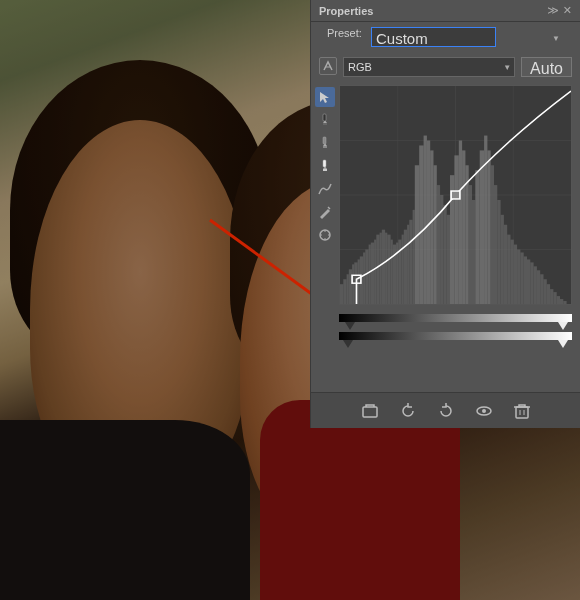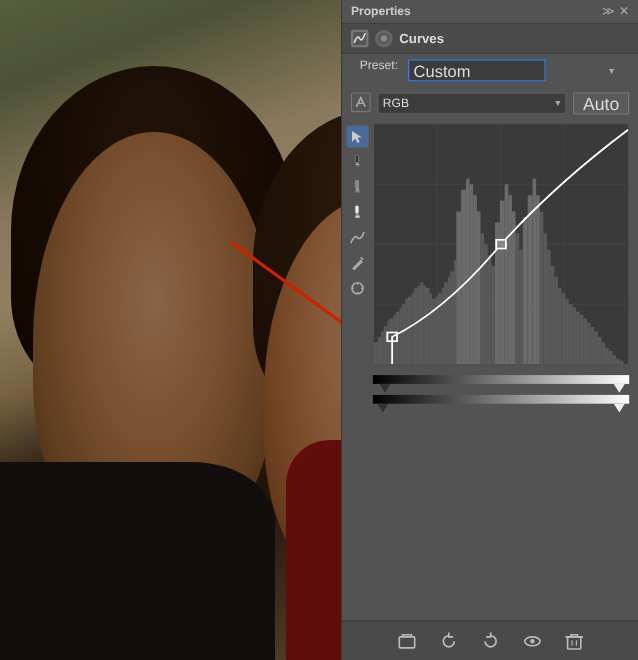--- a/index.html
+++ b/index.html
@@ -82,21 +82,21 @@
       position: absolute;
       top: 200px; left: 190px;
       width: 160px; height: 120px;
       z-index: 5;
     }
 
     
     .panel {
       position: absolute;
       top: 0; right: 0;
-      width: 270px; height: 600px;
+      width: 270px; height: 428px;
       background: #535353;
       border-left: 1px solid #3a3a3a;
       z-index: 10;
     }
 
     
     .panel-header {
       display: flex;
       align-items: center;
       justify-content: space-between;
@@ -319,35 +319,20 @@
 <div class="panel">
 
   <div class="panel-header">
     <span class="panel-title-text">Properties</span>
     <div class="panel-header-icons">
       <span class="header-icon">≫</span>
       <span class="header-icon">✕</span>
     </div>
   </div>
 
-  <div class="curves-header">
-    <div class="curves-icon">
-      <svg width="12" height="12" viewBox="0 0 12 12">
-          <rect width="12" height="12" fill="#555" rx="1"></rect>
-          <path d="M1 10 Q4 2 6 6 Q8 10 11 1" stroke="#ddd" stroke-width="1.5" fill="none"></path>
-        </svg>
-    </div>
-    <div class="curves-icon" style="background:#666; border-radius:50%;">
-      <svg width="12" height="12" viewBox="0 0 12 12">
-          <circle cx="6" cy="6" r="5" fill="#555"></circle>
-          <circle cx="6" cy="6" r="3" fill="#888"></circle>
-        </svg>
-    </div>
-    <span class="curves-title">Curves</span>
-  </div>
 
   <div class="preset-row">
     <span class="preset-label">Preset:</span>
     <div class="select-wrapper">
       <select class="preset-select">
         <option>Custom</option>
         <option>Default</option>
         <option>Strong Contrast</option>
         <option>Linear Contrast</option>
         <option>Medium Contrast</option>

